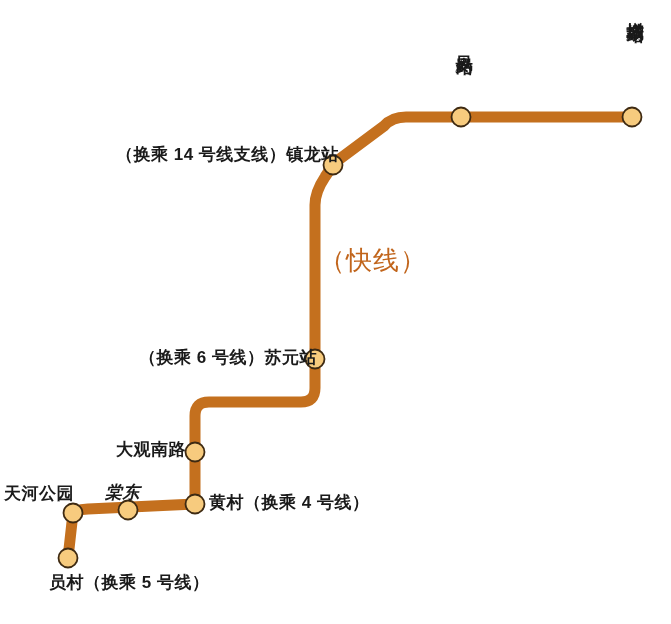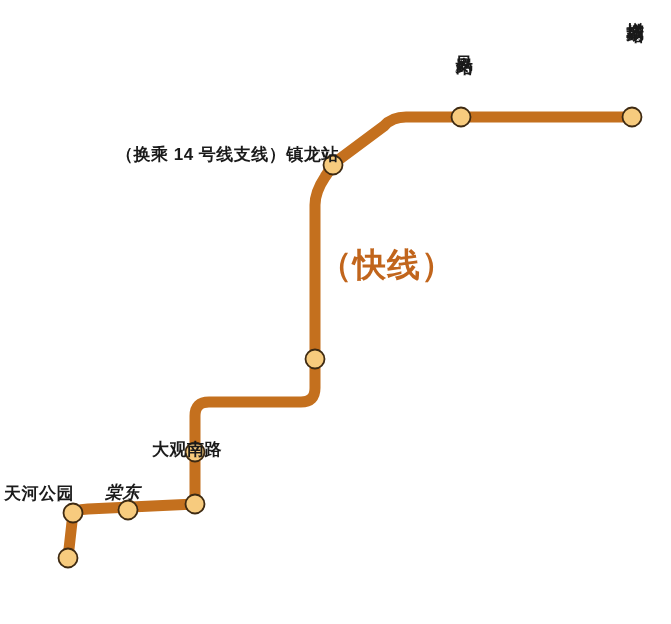--- a/index.html
+++ b/index.html
@@ -23,22 +23,22 @@
   }
   .label.vertical{
     writing-mode:vertical-rl;
     text-orientation:upright;
     white-space:nowrap;
     letter-spacing:1px;
     line-height:1.05;
   }
   .express-label{
     position:absolute;
-    font-weight:bold;
-    font-size:33px;
+    font-weight:normal;
+    font-size:26px;
     letter-spacing:1px;
     white-space:nowrap;
   }
 </style>
 </head>
 <body>
 
 <div id="map-root">
 
   <svg id="line-svg" viewBox="0 0 671 624">
@@ -70,24 +70,27 @@
       <circle cx="68" cy="558" r="9.5" fill="#F7CB7E" stroke="#3E2A12" stroke-width="1.8"></circle>
     </g>
   </svg>
 
   <div class="label vertical" style="left:626px;top:8px;">增城广场站</div>
 
   <div class="label vertical" style="left:455px;top:42px;">凤岗站</div>
 
   <div class="label" style="left:116px;top:145px;">（换乘 14 号线支线）镇龙站</div>
 
+  <div class="label" style="left:139px;top:348px;">（换乘 6 号线）苏元站</div>
 
-  <div class="label" style="left:116px;top:440px;margin-left:36px;">大观南路</div>
+  <div class="label" style="left:116px;top:440px;">大观南路</div>
 
+  <div class="label" style="left:209px;top:493px;">黄村（换乘 4 号线）</div>
 
   <div class="label" style="left:105px;top:483px;font-style:italic;">棠东</div>
 
   <div class="label" style="left:4px;top:484px;text-align:center;">天河公园</div>
 
+  <div class="label" style="left:49px;top:573px;">员村（换乘 5 号线）</div>
 
   <div class="express-label" style="left:319px;top:243px;color:#C1651C;">（快线）</div>
 
 </div>
 
 </body></html>

